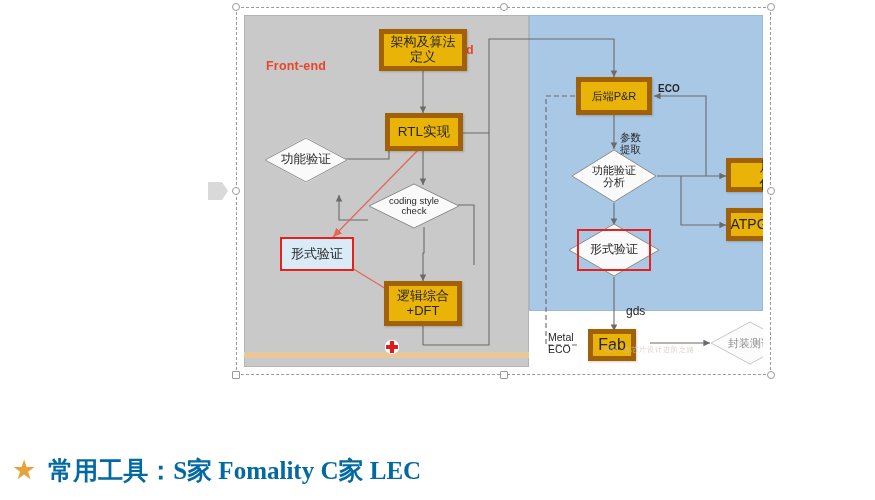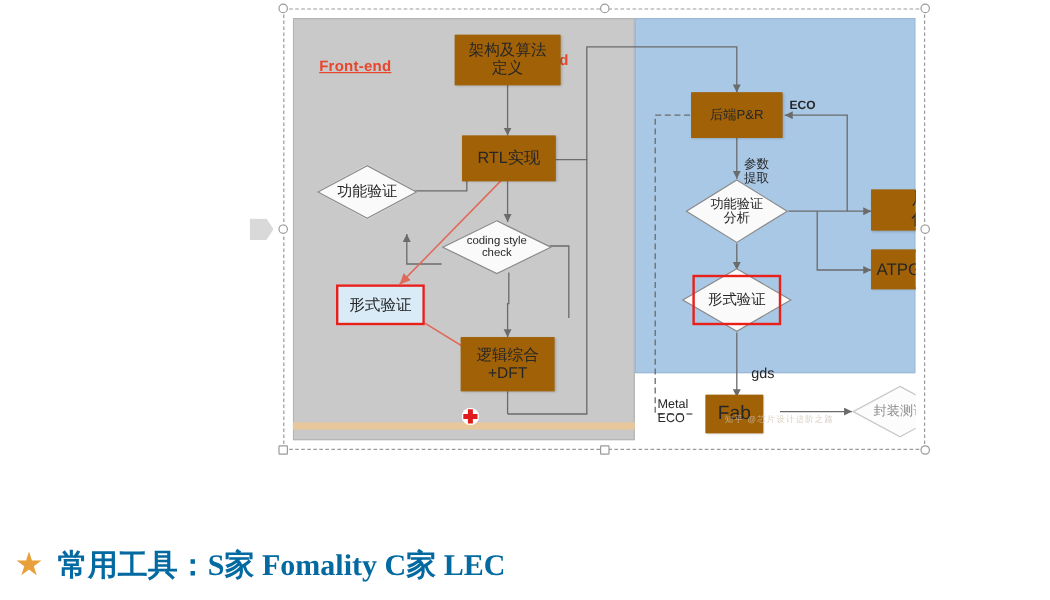--- a/index.html
+++ b/index.html
@@ -48,31 +48,31 @@
     background:#a9c8e6;border:1px solid #9bb9d6;box-sizing:border-box;
   }
   .panel-bottom-bar{
     position:absolute;left:0;top:337px;width:285px;height:6px;
     background:#e8c89a;
   }
   .zone-label{
     position:absolute;color:#e8462c;font-weight:bold;font-size:12.5px;
     letter-spacing:.2px;
   }
-  .zone-front{left:22px;top:33px;text-decoration:underline;}
+  .zone-front{left:22px;top:44px;}
   .zone-back{left:172px;top:28px;}
 
   
   .node{
     position:absolute;box-sizing:border-box;display:flex;
     align-items:center;justify-content:center;text-align:center;
     color:#262626;line-height:1.12;
   }
   .rect{
-    background:#a16207;border:2px solid #a16207;
+    background:#eab308;border:5px solid #a16207;
     box-shadow:1px 1px 2px rgba(0,0,0,.18);
   }
   .dia-wrap{position:absolute;}
   .dia-txt{
     position:absolute;left:0;top:0;width:100%;height:100%;
     display:flex;align-items:center;justify-content:center;
     text-align:center;line-height:1.1;color:#262626;z-index:2;
   }
   .dia-plain{
     position:absolute;box-sizing:border-box;

